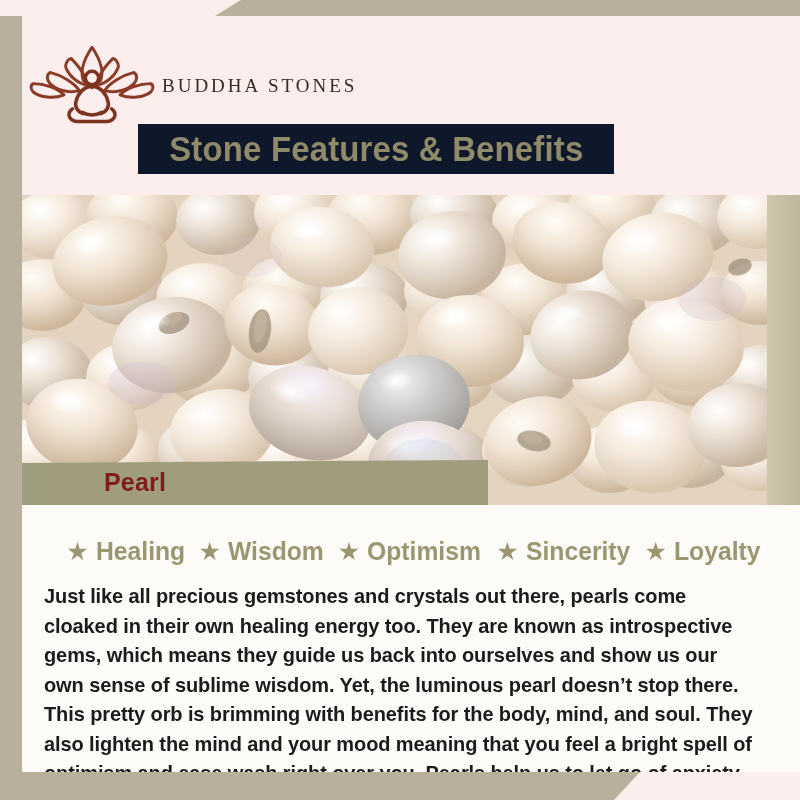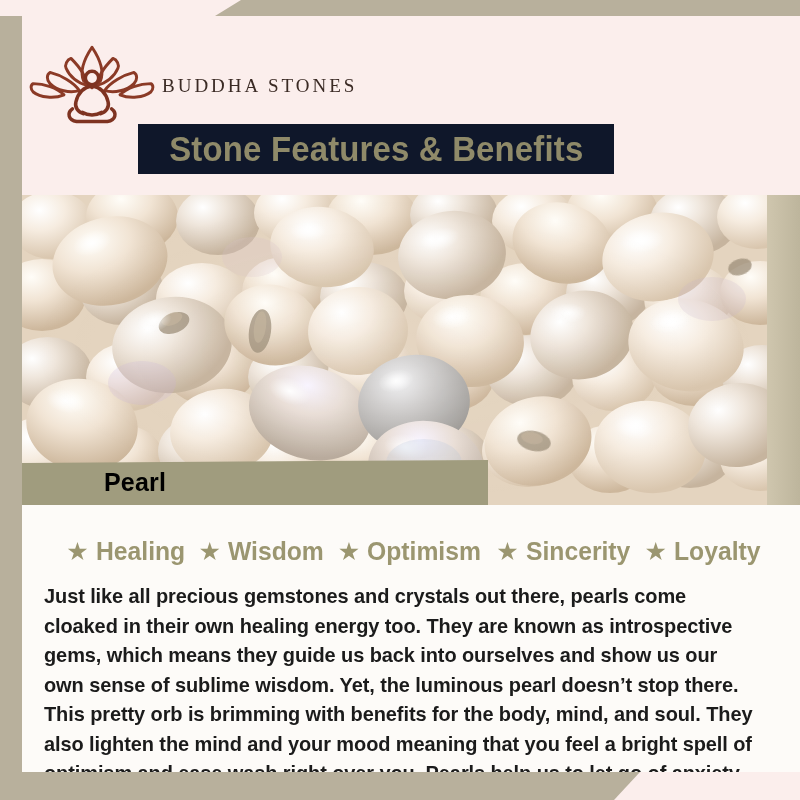--- a/index.html
+++ b/index.html
@@ -140,21 +140,21 @@
     z-index: 5;
     clip-path: polygon(0 3px, 100% 0, 100% 100%, 0 100%);
     display: flex;
     align-items: center;
   }
   .stone-name {
     margin-left: 82px;
     font-family: "Liberation Sans", sans-serif;
     font-weight: bold;
     font-size: 25px;
-    color: #000000;
+    color: #7f1d1d;
     letter-spacing: 0.2px;
   }
 
   
   .content {
     position: absolute;
     top: 489px;
     left: 0;
     right: 0;
     bottom: 0;

